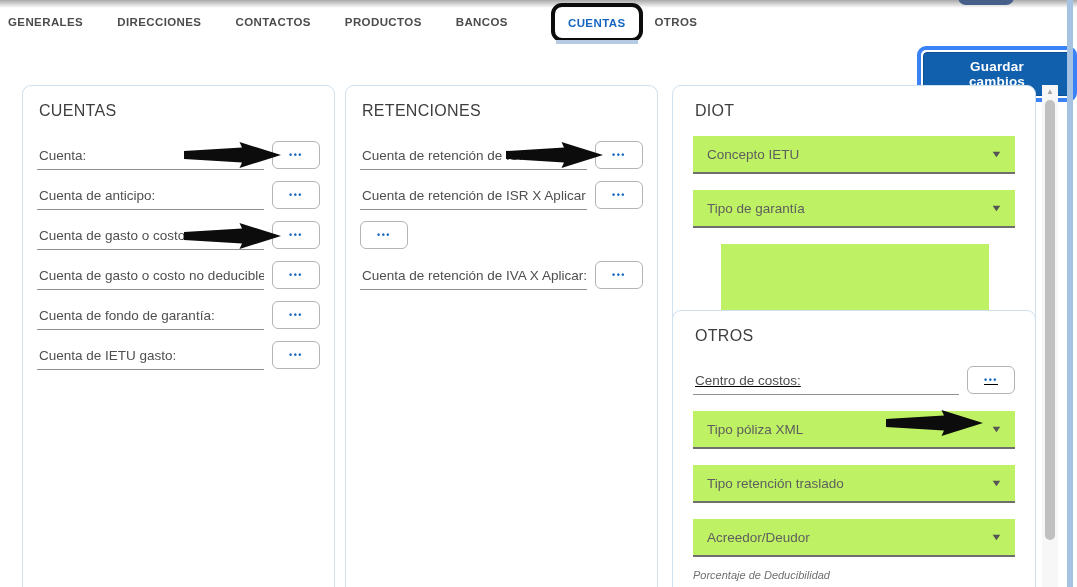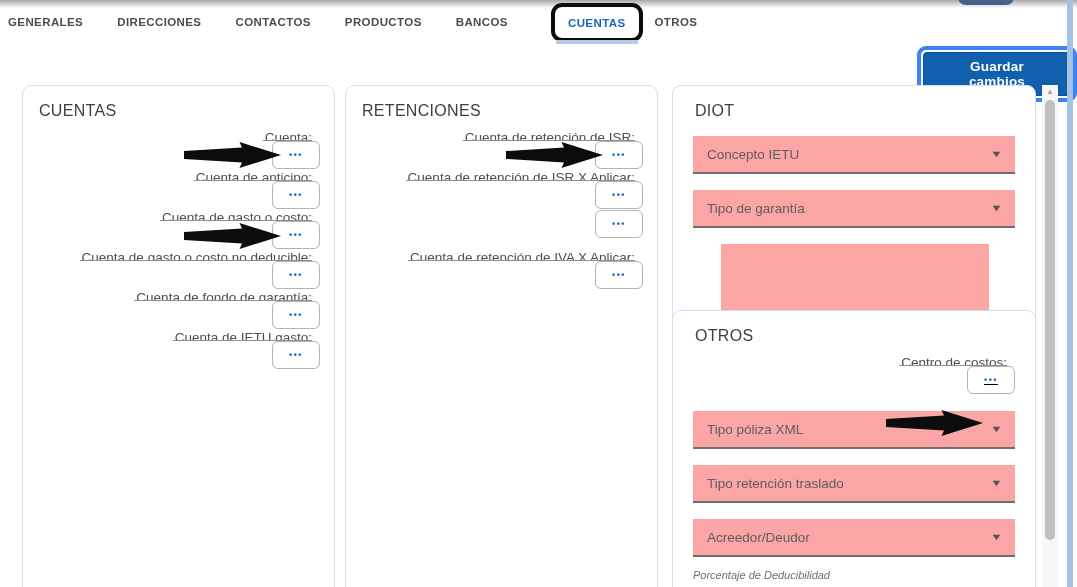--- a/index.html
+++ b/index.html
@@ -31,31 +31,31 @@
   
   .panel{position:absolute;border:1px solid #cfe0ee;border-radius:9px;background:#fff;
          padding:14px 12px;box-sizing:border-box;}
   .panel-cuentas{left:22px;top:85px;width:313px;height:540px;}
   .panel-ret{left:345px;top:85px;width:313px;height:540px;}
   .panel-diot{left:672px;top:85px;width:364px;height:260px;padding:14px 18px;}
   .panel-otros{left:672px;top:310px;width:364px;height:310px;padding:14px 18px;}
   .panel-title{font-size:16px;color:#3e3e3e;letter-spacing:.3px;margin:2px 0 10px 4px;}
 
   
-  .frow{display:flex;align-items:flex-end;height:40px;margin:0 2px;flex-direction:column;}
+  .frow{display:flex;align-items:flex-end;height:40px;margin:0 2px;}
   .flabel{flex:1;border-bottom:1px solid #8f8f8f;padding:0 0 6px 2px;font-size:13.5px;
           color:#4f4f4f;margin-right:8px;white-space:nowrap;overflow:hidden;}
   .dots-btn{flex:0 0 auto;width:48px;height:28px;background:#fff;border:1px solid #b3b3b3;
             border-radius:6px;color:#1565c0;font-size:9px;letter-spacing:1.5px;font-weight:bold;
             cursor:pointer;display:flex;align-items:center;justify-content:center;
             font-family:"Liberation Sans",sans-serif;margin-bottom:1px;}
   .dots-btn.gray{color:#9a9a9a;}
 
   
-  .dd{height:36px;background:#fca5a5;border-bottom:2px solid #6e6e6e;display:flex;
+  .dd{height:36px;background:#bef264;border-bottom:2px solid #6e6e6e;display:flex;
       align-items:center;justify-content:space-between;padding:0 14px;color:#5e5e5e;
       font-size:13.5px;margin:16px 2px 0;cursor:pointer;}
   .dd .caret{font-size:9px;color:#555;transform:scaleX(1.45);}
   .dd-row{display:flex;align-items:center;justify-content:space-between;margin-top:16px;flex-direction:column;}
   .dd-row .dd{flex:0 0 240px;margin:0 0 0 2px;width:240px;}
 
   
   .pct-label{font-size:11px;color:#6f6f6f;margin:12px 0 2px 2px;font-style:italic;}
   .pct-value{font-size:14px;color:#3f3f3f;border-bottom:1px solid #6a6a6a;width:130px;
              padding:1px 0 3px 2px;margin-left:2px;}

